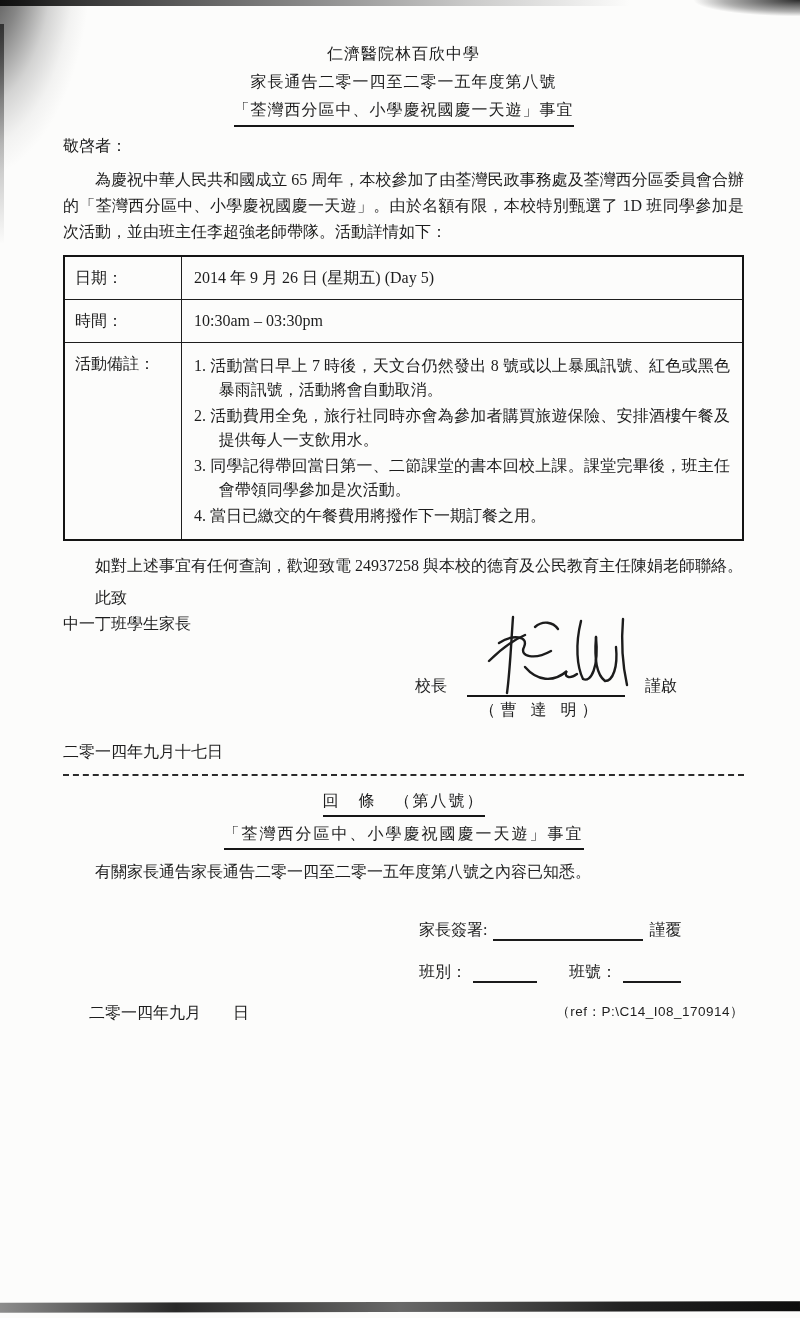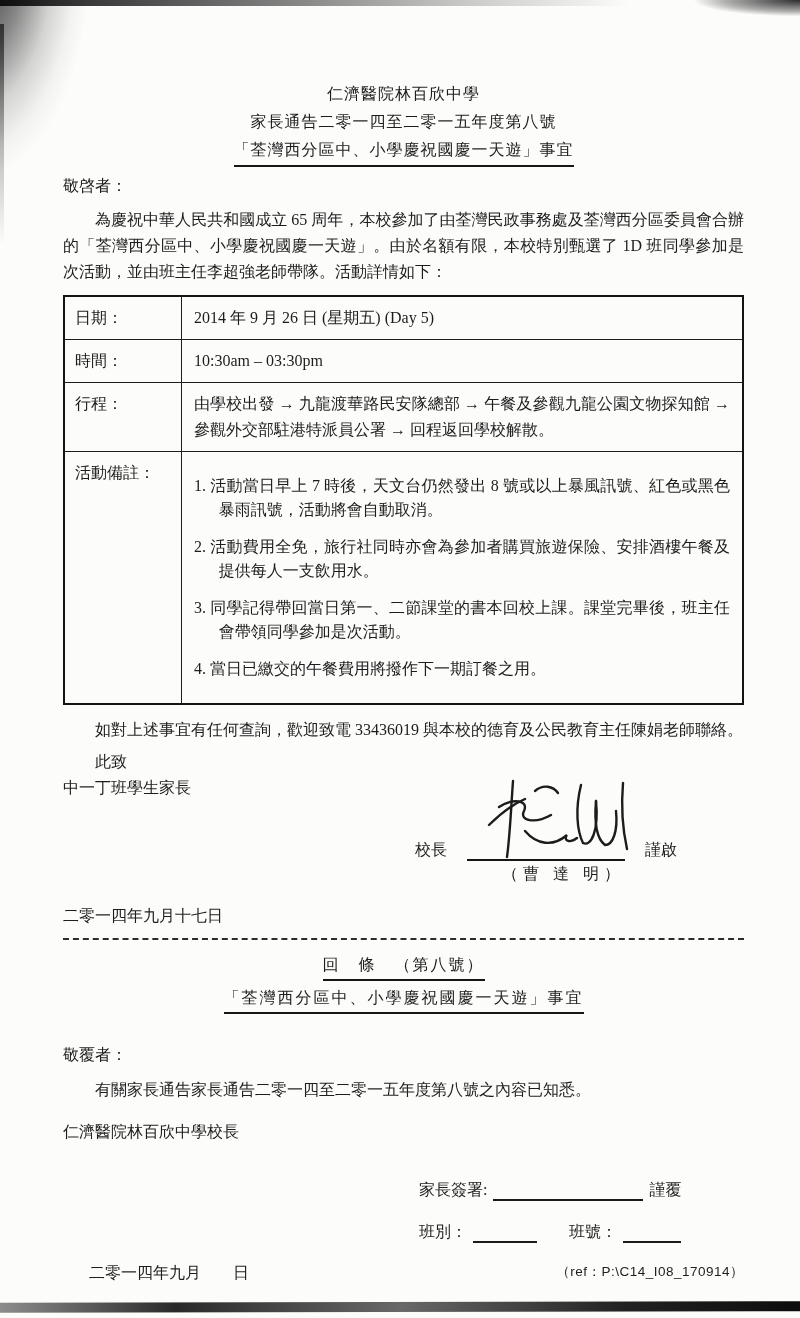--- a/index.html
+++ b/index.html
@@ -7,47 +7,47 @@
   .page{
     position:relative;
     width:800px;height:1318px;
     margin:0 auto;
     background:#fcfcfb;
     overflow:hidden;
     color:#1d1d1d;
     font-family:"Liberation Serif","DejaVu Serif",serif;
     font-size:16px;
   }
-  .content{position:absolute;inset:0;padding:80px 56px 0 63px;box-sizing:border-box;}
+  .content{position:absolute;inset:0;padding:40px 56px 0 63px;box-sizing:border-box;}
 
   
   .doc-head{text-align:center;line-height:28px;letter-spacing:1px;}
   .doc-head .u{display:inline-block;border-bottom:2px solid #161616;padding-bottom:1px;}
 
   
   .salutation{margin-top:6px;line-height:26px;}
   .para{margin:8px 0 0 0;line-height:26px;text-indent:2em;text-align:justify;}
   .para2{margin:12px 0 0 0;line-height:26px;text-indent:2em;text-align:justify;}
 
   
   table.details{width:100%;border-collapse:collapse;margin-top:10px;
     border:2.5px solid #141414;}
   table.details td{border:1.6px solid #1e1e1e;vertical-align:top;}
   td.cell-label{width:102px;padding:8px 4px 8px 10px;line-height:26px;white-space:nowrap;}
   td.cell-value{padding:8px 12px;line-height:26px;text-align:justify;}
-  .note{padding-left:1.55em;text-indent:-1.55em;line-height:23.5px;margin:14px 0;text-align:justify;}
+  .note{padding-left:1.55em;text-indent:-1.55em;line-height:23.5px;margin:3px 0;text-align:justify;}
 
   .closing{margin-top:6px;line-height:26px;text-indent:2em;}
   .addressee{line-height:26px;}
 
   
   .sig-block{position:relative;margin-top:30px;margin-left:352px;width:310px;height:60px;}
   .sig-row{display:flex;align-items:flex-end;gap:20px;height:30px;}
   .sig-line{display:inline-block;width:158px;border-bottom:2px solid #161616;height:18px;}
-  .sig-name{margin-left:42px;width:168px;text-align:right;letter-spacing:5px;line-height:26px;}
+  .sig-name{margin-left:42px;width:168px;text-align:center;letter-spacing:5px;line-height:26px;}
   .sig-scrawl{position:absolute;left:62px;top:-62px;pointer-events:none;}
 
   .issue-date{margin-top:12px;line-height:26px;}
 
   .divider{margin-top:9px;border-top:2.5px dashed #2c2c2c;height:0;}
 
   .slip-head{text-align:center;line-height:26px;}
   .slip-head .u{display:inline-block;border-bottom:2px solid #161616;padding-bottom:1px;letter-spacing:2px;}
   .slip-salutation{margin-top:28px;line-height:26px;}
   .slip-para{margin-top:9px;line-height:26px;text-indent:2em;}
@@ -109,36 +109,32 @@
       <tbody>
         <tr>
           <td class="cell-label">日期：</td>
           <td class="cell-value">2014 年 9 月 26 日 (星期五) (Day 5)</td>
         </tr>
         <tr>
           <td class="cell-label">時間：</td>
           <td class="cell-value">10:30am – 03:30pm</td>
         </tr>
         <tr>
-          <td class="cell-label">行程：</td>
-          <td class="cell-value">由學校出發 → 九龍渡華路民安隊總部 → 午餐及參觀九龍公園文物探知館 → 參觀外交部駐港特派員公署 → 回程返回學校解散。</td>
-        </tr>
-        <tr>
           <td class="cell-label">活動備註：</td>
           <td class="cell-value">
             <div class="note">1. 活動當日早上 7 時後，天文台仍然發出 8 號或以上暴風訊號、紅色或黑色暴雨訊號，活動將會自動取消。</div>
             <div class="note">2. 活動費用全免，旅行社同時亦會為參加者購買旅遊保險、安排酒樓午餐及提供每人一支飲用水。</div>
             <div class="note">3. 同學記得帶回當日第一、二節課堂的書本回校上課。課堂完畢後，班主任會帶領同學參加是次活動。</div>
             <div class="note">4. 當日已繳交的午餐費用將撥作下一期訂餐之用。</div>
           </td>
         </tr>
       </tbody>
     </table>
 
-    <p class="para2">如對上述事宜有任何查詢，歡迎致電 33436019 與本校的德育及公民教育主任陳娟老師聯絡。</p>
+    <p class="para2">如對上述事宜有任何查詢，歡迎致電 24937258 與本校的德育及公民教育主任陳娟老師聯絡。</p>
 
     <div class="closing">此致</div>
     <div class="addressee">中一丁班學生家長</div>
 
     <div class="sig-block">
       <svg class="sig-scrawl" width="168" height="94" viewBox="0 0 168 94" fill="none" stroke="#1c1c1c" stroke-width="2.4" stroke-linecap="round">
         <path d="M36 12 C34 40 33 66 30 88"></path>
         <path d="M12 56 C22 46 34 36 48 30"></path>
         <path d="M22 38 C36 29 52 31 47 42 C42 52 58 55 74 46"></path>
         <path d="M48 62 C60 76 76 78 90 66 C86 71 92 75 100 69"></path>
@@ -157,23 +153,21 @@
 
     <div class="issue-date">二零一四年九月十七日</div>
 
     <div class="divider"></div>
 
     <div class="slip-head" style="margin-top:12px;">
       <div><span class="u">回　條　（第八號）</span></div>
       <div style="margin-top:4px;"><span class="u">「荃灣西分區中、小學慶祝國慶一天遊」事宜</span></div>
     </div>
 
-    <div class="slip-salutation">敬覆者：</div>
     <p class="slip-para">有關家長通告家長通告二零一四至二零一五年度第八號之內容已知悉。</p>
-    <div class="slip-addressee">仁濟醫院林百欣中學校長</div>
 
     <div class="fields">
       <div class="field-row">
         <span>家長簽署:</span>
         <span class="blank sig"></span>
         <span>謹覆</span>
       </div>
       <div class="field-row">
         <span>班別：</span>
         <span class="blank cls"></span>

